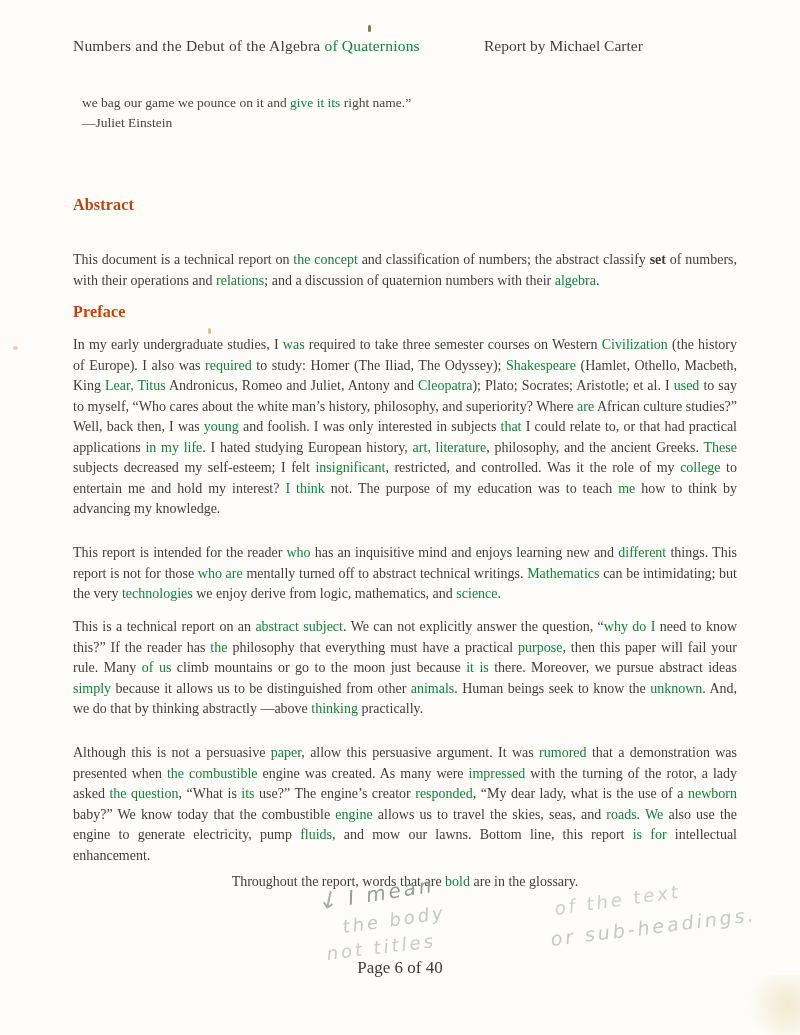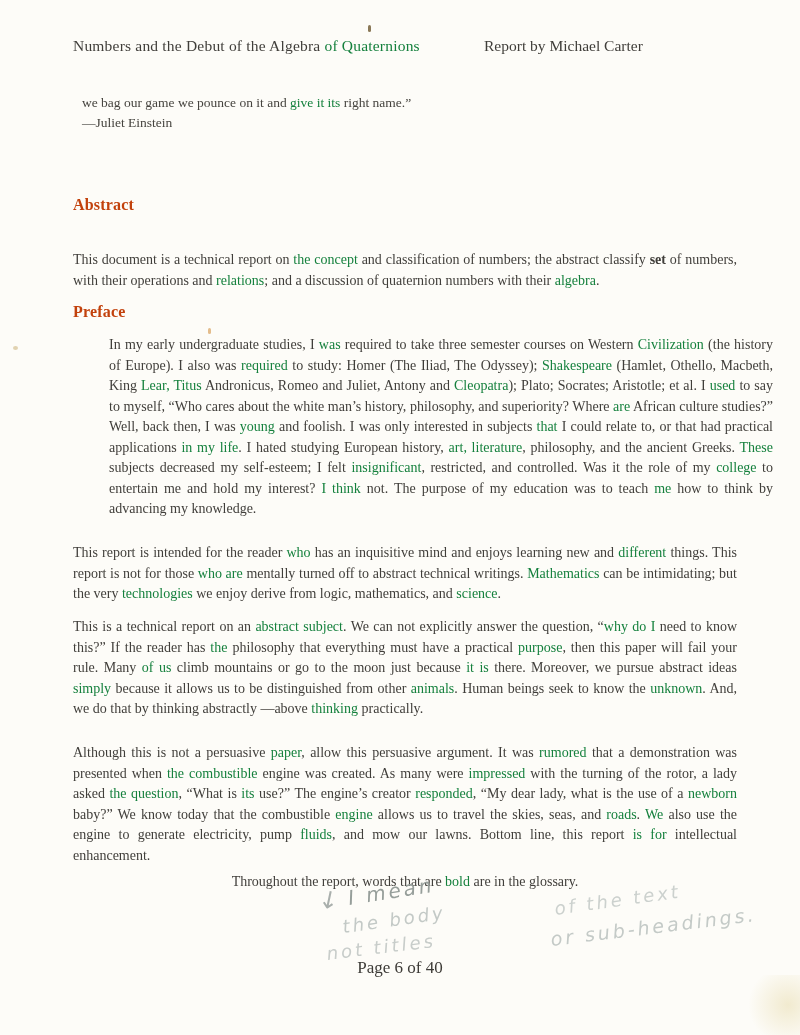--- a/index.html
+++ b/index.html
@@ -18,21 +18,21 @@
   .qline{white-space:nowrap;}
   .heading{font-size:16px;font-weight:bold;color:#c2410c;letter-spacing:.2px;margin:0;}
   .h-abstract{left:73px;top:196px;}
   .h-preface{left:73px;top:303px;}
   .para{
     left:73px;width:664px;margin:0;
     font-size:14px;line-height:20.5px;
     text-align:justify;color:#403e3a;
   }
   .p-abstract{top:214px;margin-top:36px;}
-  .p1{top:335px;margin-left:36px;}
+  .p1{top:335px;}
   .p2{top:543px;}
   .p3{top:617px;}
   .p4{top:743px;}
   .p-closing{top:872px;text-align:center;}
   .seg-m{color:#15803d;}
   .seg-b{font-weight:bold;}
   .seg-bi{font-weight:bold;font-style:italic;font-family:"DejaVu Sans",sans-serif;font-size:13px;}
   .footer{left:0;right:0;top:958px;text-align:center;font-size:17px;color:#3d3b37;}
   
   .hand{

